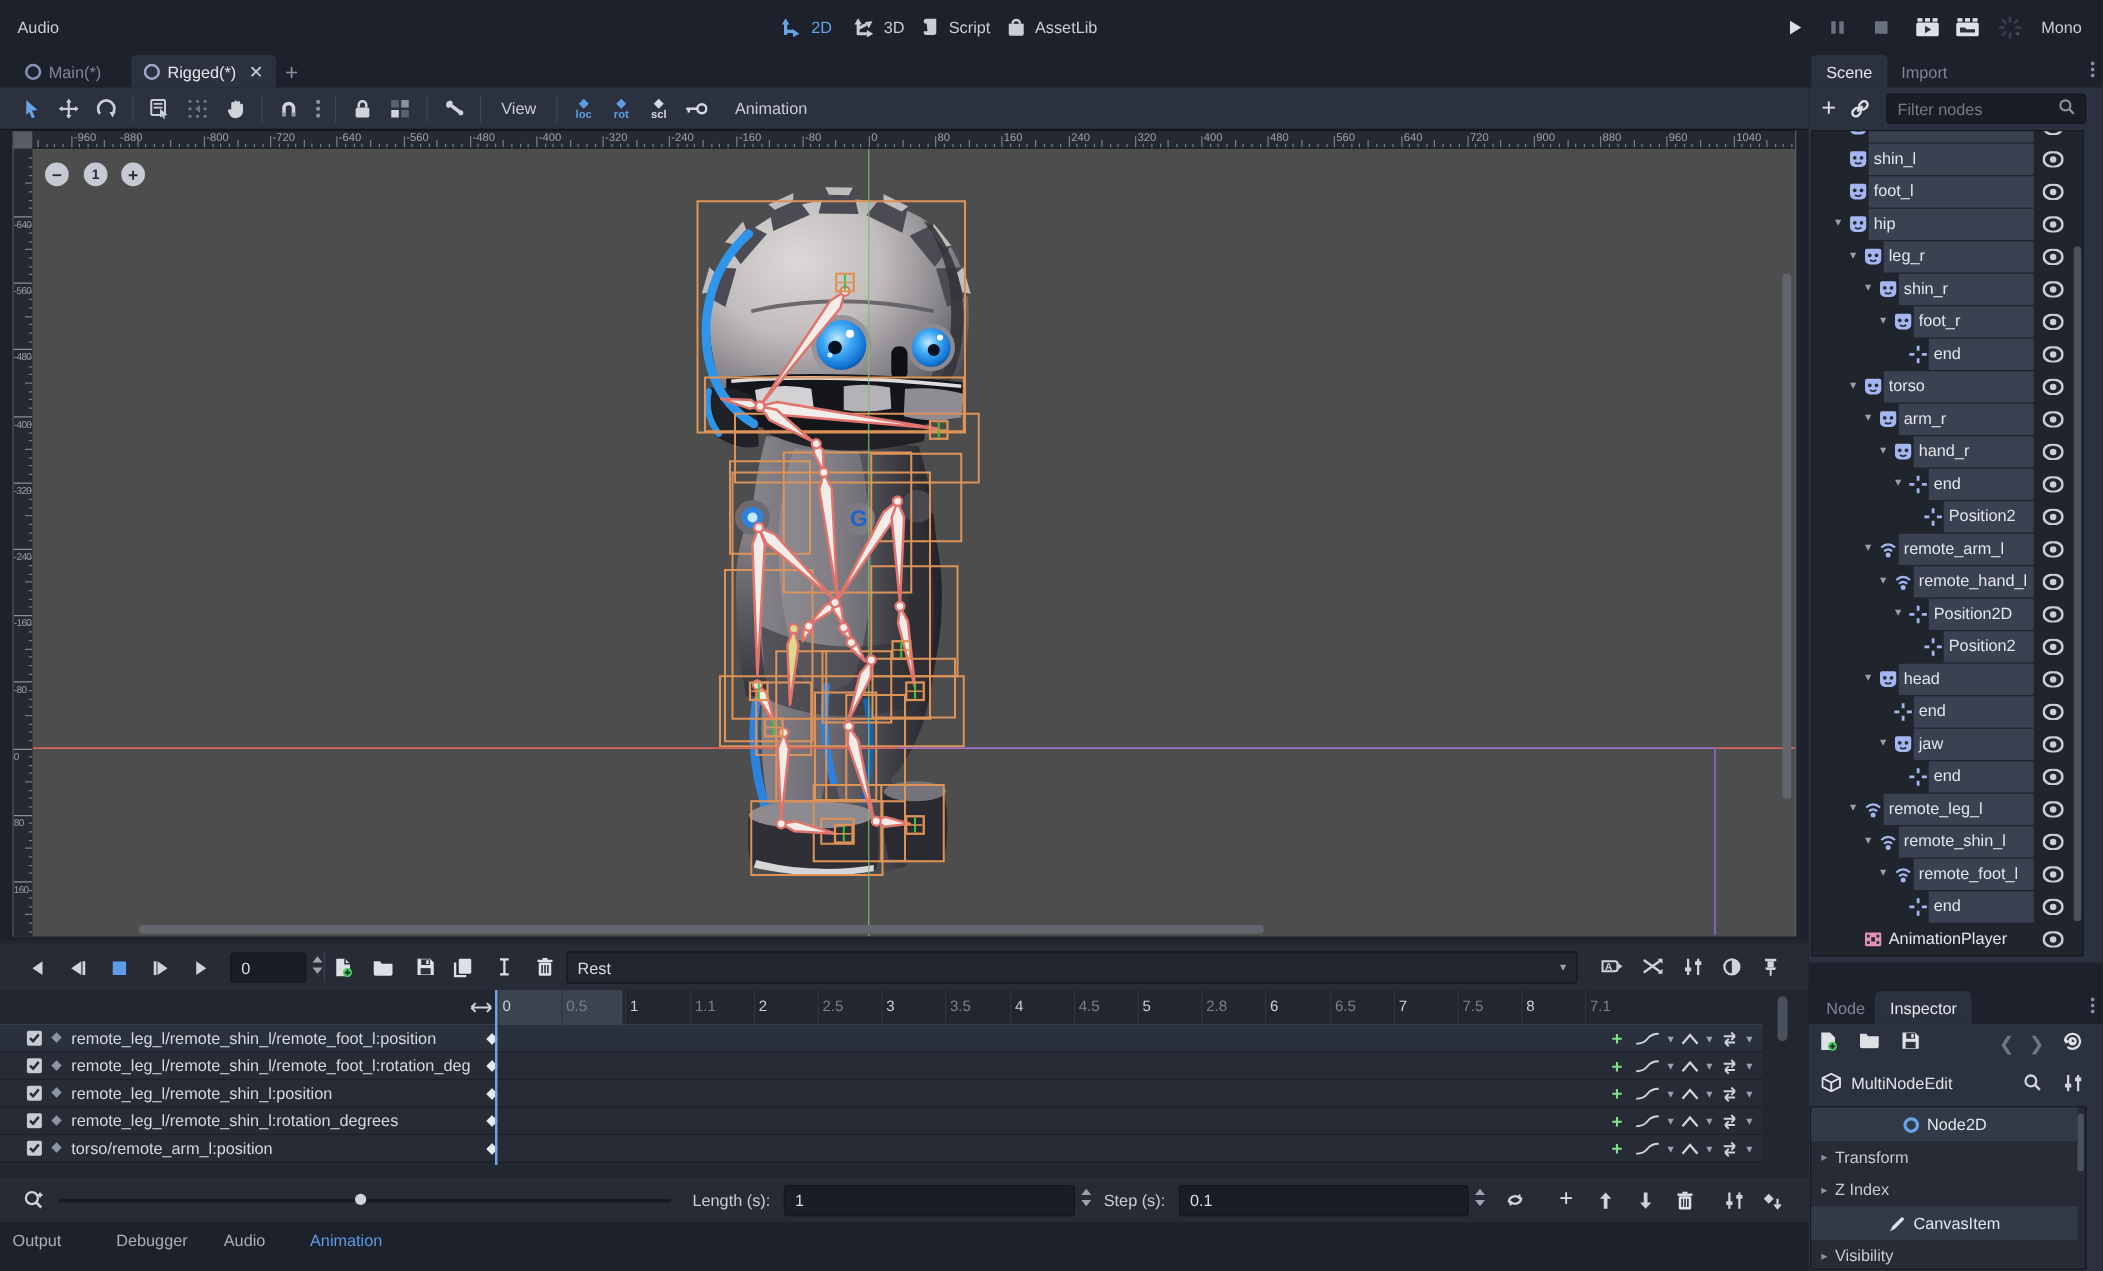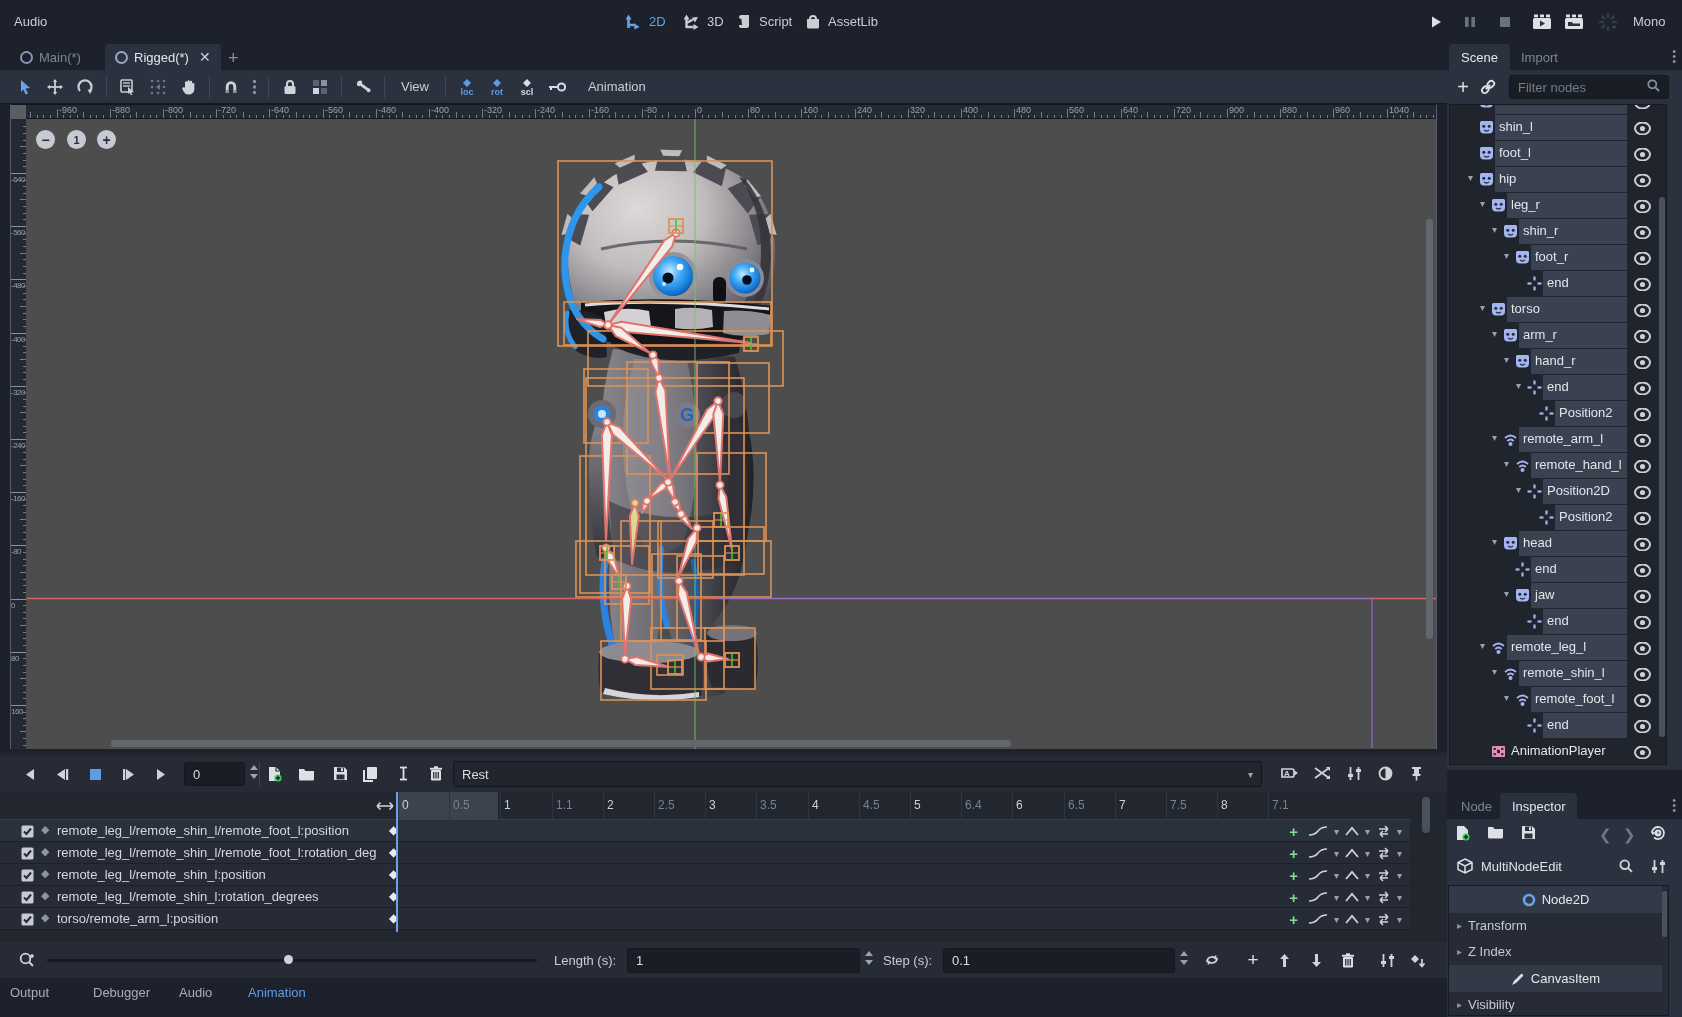--- a/index.html
+++ b/index.html
@@ -301,21 +301,21 @@
       <div class="rtick" style="left:24px;height:3px"></div>
       <div class="rlab" style="left:33px">-960</div>
       <div class="rtick" style="left:31px;height:9px"></div>
       <div class="rtick" style="left:37px;height:3px"></div>
       <div class="rtick" style="left:44px;height:3px"></div>
       <div class="rtick" style="left:51px;height:3px"></div>
       <div class="rtick" style="left:57px;height:6px"></div>
       <div class="rtick" style="left:64px;height:3px"></div>
       <div class="rtick" style="left:70px;height:3px"></div>
       <div class="rtick" style="left:77px;height:3px"></div>
-      <div class="rlab" style="left:86px">-880</div>
+      <div class="rlab" style="left:70px">-880</div>
       <div class="rtick" style="left:84px;height:9px"></div>
       <div class="rtick" style="left:90px;height:3px"></div>
       <div class="rtick" style="left:97px;height:3px"></div>
       <div class="rtick" style="left:104px;height:3px"></div>
       <div class="rtick" style="left:110px;height:6px"></div>
       <div class="rtick" style="left:117px;height:3px"></div>
       <div class="rtick" style="left:124px;height:3px"></div>
       <div class="rtick" style="left:130px;height:3px"></div>
       <div class="rlab" style="left:139px">-800</div>
       <div class="rtick" style="left:137px;height:9px"></div>
@@ -1079,21 +1079,21 @@
       <div class="tlmaj" style="left:709px">3</div>
       <div class="tlline" style="left:705px"></div>
       <div class="tlmin" style="left:760px">3.5</div>
       <div class="tlline" style="left:756px"></div>
       <div class="tlmaj" style="left:812px">4</div>
       <div class="tlline" style="left:808px"></div>
       <div class="tlmin" style="left:863px">4.5</div>
       <div class="tlline" style="left:859px"></div>
       <div class="tlmaj" style="left:914px">5</div>
       <div class="tlline" style="left:910px"></div>
-      <div class="tlmin" style="left:965px">6.4</div>
+      <div class="tlmin" style="left:965px">2.8</div>
       <div class="tlline" style="left:961px"></div>
       <div class="tlmaj" style="left:1016px">6</div>
       <div class="tlline" style="left:1012px"></div>
       <div class="tlmin" style="left:1068px">6.5</div>
       <div class="tlline" style="left:1064px"></div>
       <div class="tlmaj" style="left:1119px">7</div>
       <div class="tlline" style="left:1115px"></div>
       <div class="tlmin" style="left:1170px">7.5</div>
       <div class="tlline" style="left:1166px"></div>
       <div class="tlmaj" style="left:1221px">8</div>

